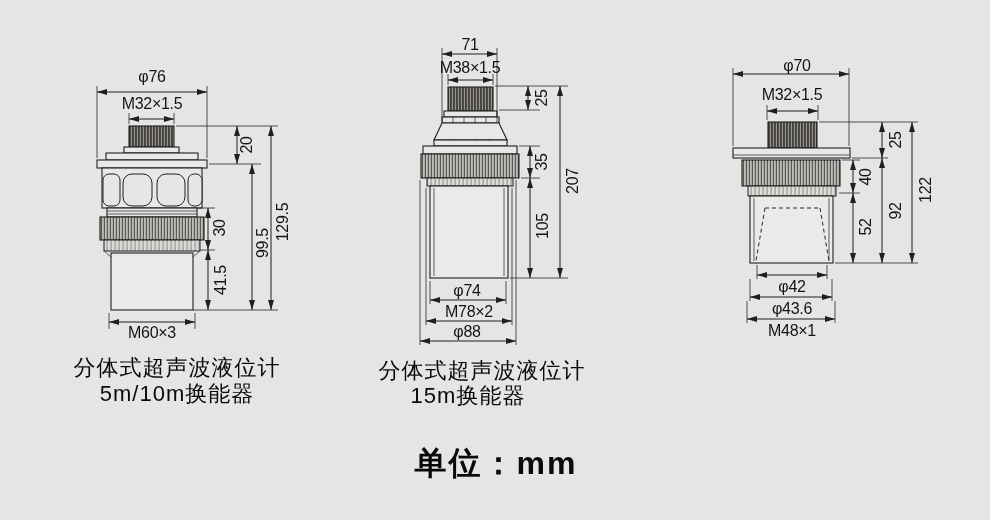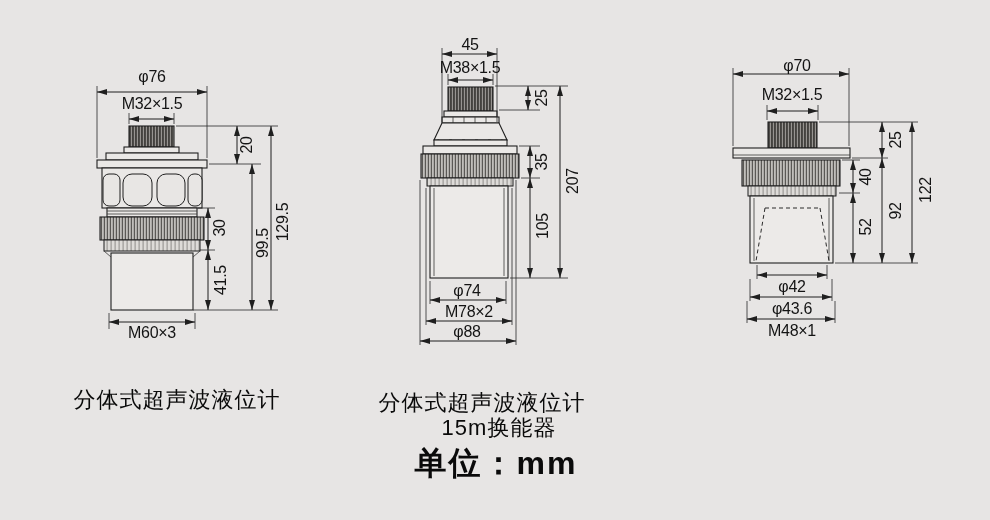--- a/index.html
+++ b/index.html
@@ -21,21 +21,21 @@
   .dl{stroke:#1f1f1f;stroke-width:1;fill:none;marker-start:url(#ar);marker-end:url(#ar);}
   .dash{stroke:#2a2a2a;stroke-width:1;fill:none;stroke-dasharray:4 3;}
   
   .lb{
     position:absolute;white-space:nowrap;color:#141414;
     font-size:16px;transform:translate(-50%,-50%);
     letter-spacing:-0.3px;
   }
   .rot{transform:translate(-50%,-50%) rotate(-90deg);}
   .cap{
-    font-size:22px;color:#0a0a0a;letter-spacing:1px;margin-top:32px;
+    font-size:22px;color:#0a0a0a;letter-spacing:1px;
   }
   .unit{
     font-size:32px;font-weight:700;color:#0a0a0a;letter-spacing:2px;text-align:center;
   }
 </style>
 </head>
 <body>
 
 <div class="stage">
 
@@ -196,32 +196,33 @@
 
   <span class="lb" style="left:152px;top:77px">φ76</span>
   <span class="lb" style="left:152px;top:104px">M32×1.5</span>
   <span class="lb rot" style="left:247px;top:145px">20</span>
   <span class="lb rot" style="left:220px;top:228px">30</span>
   <span class="lb rot" style="left:221px;top:280px">41.5</span>
   <span class="lb rot" style="left:263px;top:243px">99.5</span>
   <span class="lb rot" style="left:283px;top:222px">129.5</span>
   <span class="lb" style="left:152px;top:333px">M60×3</span>
   <span class="lb cap" style="left:177px;top:368px">分体式超声波液位计</span>
-
-  <span class="lb" style="left:470px;top:45px">45</span>
+  <span class="lb cap" style="left:177px;top:394px">5m/10m换能器</span>
+
+  <span class="lb" style="left:470px;top:45px">71</span>
   <span class="lb" style="left:470px;top:68px">M38×1.5</span>
   <span class="lb rot" style="left:542px;top:98px">25</span>
   <span class="lb rot" style="left:542px;top:162px">35</span>
   <span class="lb rot" style="left:543px;top:226px">105</span>
   <span class="lb rot" style="left:573px;top:181px">207</span>
   <span class="lb" style="left:467px;top:291px">φ74</span>
   <span class="lb" style="left:469px;top:312px">M78×2</span>
   <span class="lb" style="left:467px;top:332px">φ88</span>
   <span class="lb cap" style="left:482px;top:371px">分体式超声波液位计</span>
-  <span class="lb cap" style="left:499px;top:396px">15m换能器</span>
+  <span class="lb cap" style="left:468px;top:396px">15m换能器</span>
 
   <span class="lb" style="left:797px;top:66px">φ70</span>
   <span class="lb" style="left:792px;top:95px">M32×1.5</span>
   <span class="lb rot" style="left:896px;top:140px">25</span>
   <span class="lb rot" style="left:866px;top:177px">40</span>
   <span class="lb rot" style="left:866px;top:227px">52</span>
   <span class="lb rot" style="left:896px;top:211px">92</span>
   <span class="lb rot" style="left:926px;top:190px">122</span>
   <span class="lb" style="left:792px;top:287px">φ42</span>
   <span class="lb" style="left:792px;top:309px">φ43.6</span>

